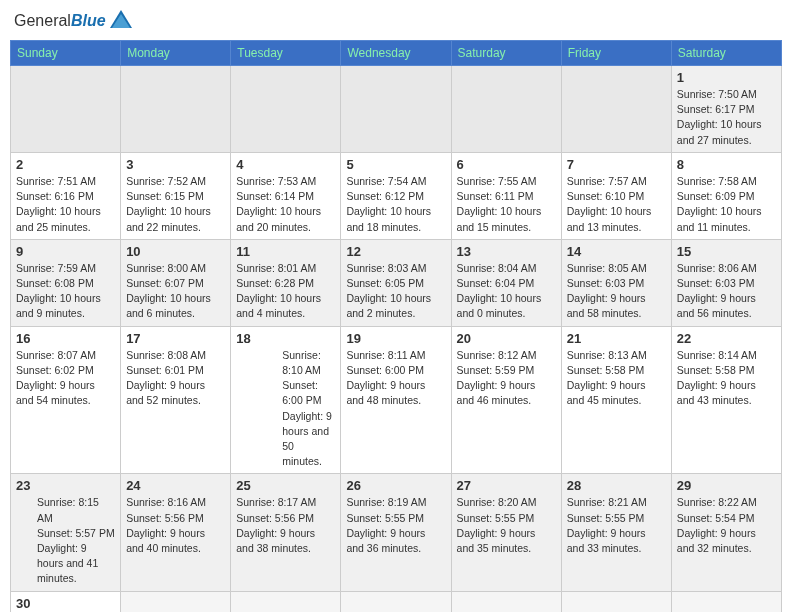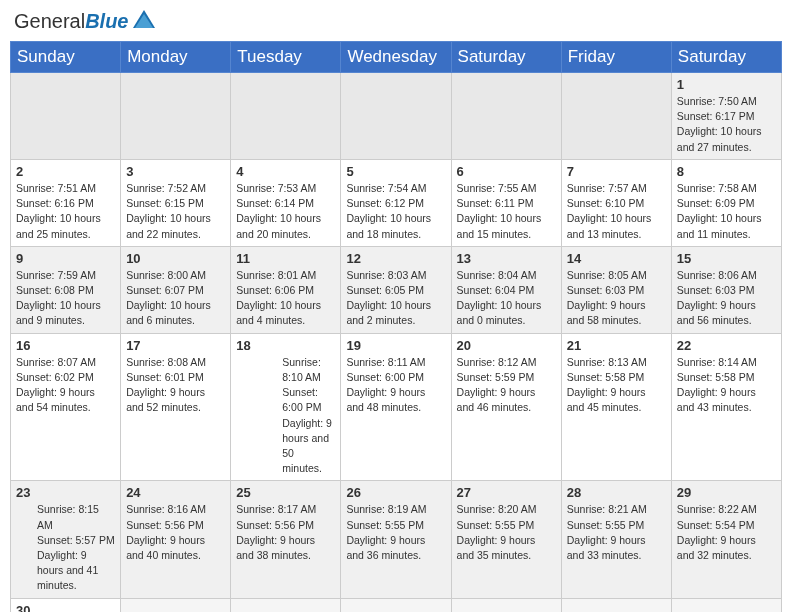--- a/index.html
+++ b/index.html
@@ -18,21 +18,21 @@
       padding: 0 4px;
     }
     .logo-area {
       display: flex;
       flex-direction: column;
       align-items: flex-start;
     }
     .logo-text {
       display: flex;
       align-items: center;
-      font-size: 20px;
+      font-size: 16px;
       font-weight: normal;
       color: #333;
     }
     .logo-text .general {
       font-weight: normal;
       color: #333;
     }
     .logo-text .blue {
       color: #1a6faf;
       font-weight: bold;
@@ -55,24 +55,24 @@
       font-size: 14px;
       color: #555;
     }
     .calendar {
       width: 100%;
       border-collapse: collapse;
       border: 1px solid #ccc;
     }
     .calendar th {
       background-color: #3a6fc4;
-      color: #ffffff;
+      color: #86efac;
       text-align: left;
       padding: 5px 6px;
-      font-size: 17px;
+      font-size: 12px;
       font-weight: normal;
       border: 1px solid #5585d0;
     }
     .calendar td {
       vertical-align: top;
       border: 1px solid #ccc;
       padding: 4px 5px;
       width: calc(100% / 7);
       min-height: 70px;
       font-size: 11px;
@@ -201,21 +201,21 @@
         </td>
         <td>
           <span class="day-number">10</span>
           <div class="day-info" style="white-space: pre-line;">Sunrise: 8:00 AM
 Sunset: 6:07 PM
 Daylight: 10 hours and 6 minutes.</div>
         </td>
         <td>
           <span class="day-number">11</span>
           <div class="day-info" style="white-space: pre-line;">Sunrise: 8:01 AM
-Sunset: 6:06 PM
+Sunset: 6:28 PM
 Daylight: 10 hours and 4 minutes.</div>
         </td>
         <td>
           <span class="day-number">12</span>
           <div class="day-info" style="white-space: pre-line;">Sunrise: 8:03 AM
 Sunset: 6:05 PM
 Daylight: 10 hours and 2 minutes.</div>
         </td>
         <td>
           <span class="day-number">13</span>

